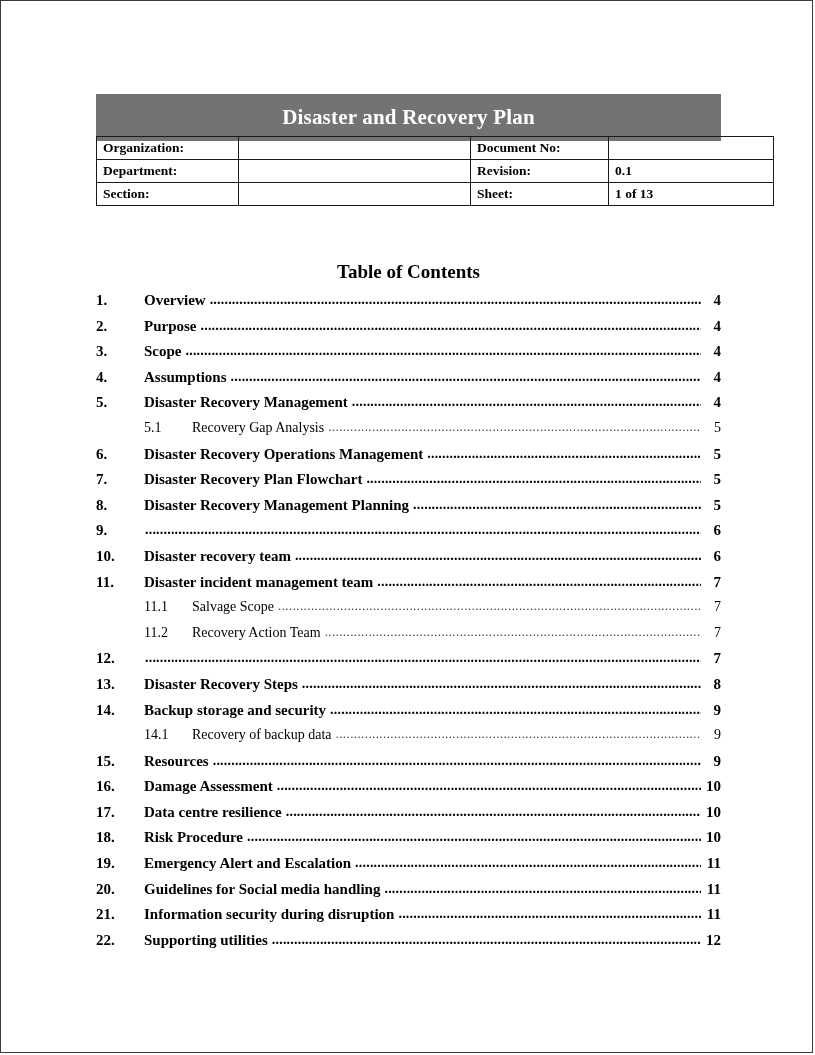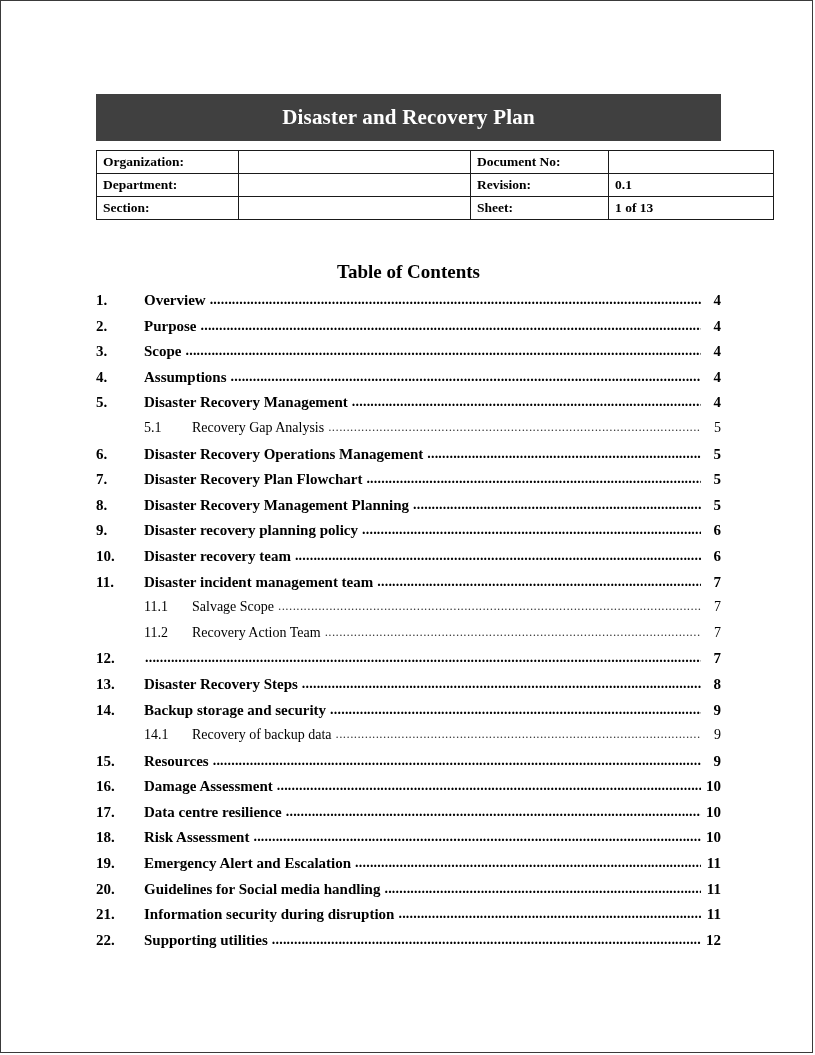--- a/index.html
+++ b/index.html
@@ -54,39 +54,39 @@
     color: #000000;
   }
 
   
   .title-banner {
     position: absolute;
     left: 95px;
     top: 93px;
     width: 625px;
     height: 47px;
-    background: #404040;
+    background: #737373;
     display: flex;
     align-items: center;
     justify-content: center;
     box-sizing: border-box;
   }
   .title-banner-text {
     color: #ffffff;
     font-family: "Liberation Serif", serif;
     font-weight: bold;
     font-size: 21px;
     letter-spacing: 0.2px;
   }
 
   
   .meta-table {
     position: absolute;
     left: 95px;
-    top: 149px;
+    top: 135px;
     width: 625px;
     border-collapse: collapse;
     table-layout: fixed;
     padding-left: 8px;
   }
   .meta-table td {
     border: 1.5px solid #1a1a1a;
     height: 22px;
     padding: 0 6px;
     vertical-align: middle;
@@ -262,21 +262,20 @@
         <span class="toc-page">5</span>
       </div>
       <div class="toc-row level1">
         <span class="toc-num">8.</span>
         <span class="toc-title">Disaster Recovery Management Planning</span>
         <span class="toc-leader">................................................................................................................................................................</span>
         <span class="toc-page">5</span>
       </div>
       <div class="toc-row level1">
         <span class="toc-num">9.</span>
-        <span class="toc-title">Disaster recovery planning policy</span>
         <span class="toc-leader">................................................................................................................................................................</span>
         <span class="toc-page">6</span>
       </div>
       <div class="toc-row level1">
         <span class="toc-num">10.</span>
         <span class="toc-title">Disaster recovery team</span>
         <span class="toc-leader">................................................................................................................................................................</span>
         <span class="toc-page">6</span>
       </div>
       <div class="toc-row level1">
@@ -333,21 +332,21 @@
         <span class="toc-page">10</span>
       </div>
       <div class="toc-row level1">
         <span class="toc-num">17.</span>
         <span class="toc-title">Data centre resilience</span>
         <span class="toc-leader">................................................................................................................................................................</span>
         <span class="toc-page">10</span>
       </div>
       <div class="toc-row level1">
         <span class="toc-num">18.</span>
-        <span class="toc-title">Risk Assessment</span>
+        <span class="toc-title">Risk Procedure</span>
         <span class="toc-leader">................................................................................................................................................................</span>
         <span class="toc-page">10</span>
       </div>
       <div class="toc-row level1">
         <span class="toc-num">19.</span>
         <span class="toc-title">Emergency Alert and Escalation</span>
         <span class="toc-leader">................................................................................................................................................................</span>
         <span class="toc-page">11</span>
       </div>
       <div class="toc-row level1">

